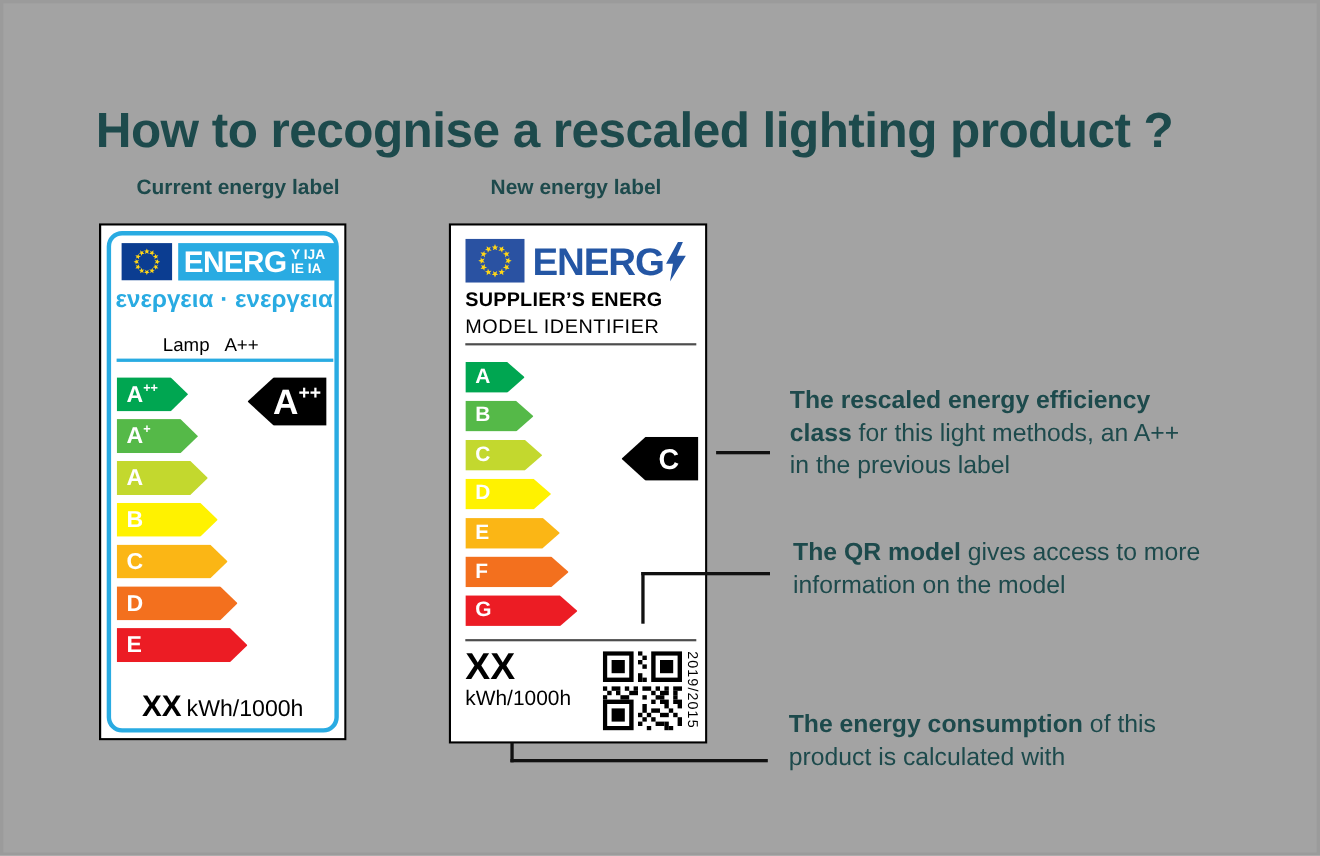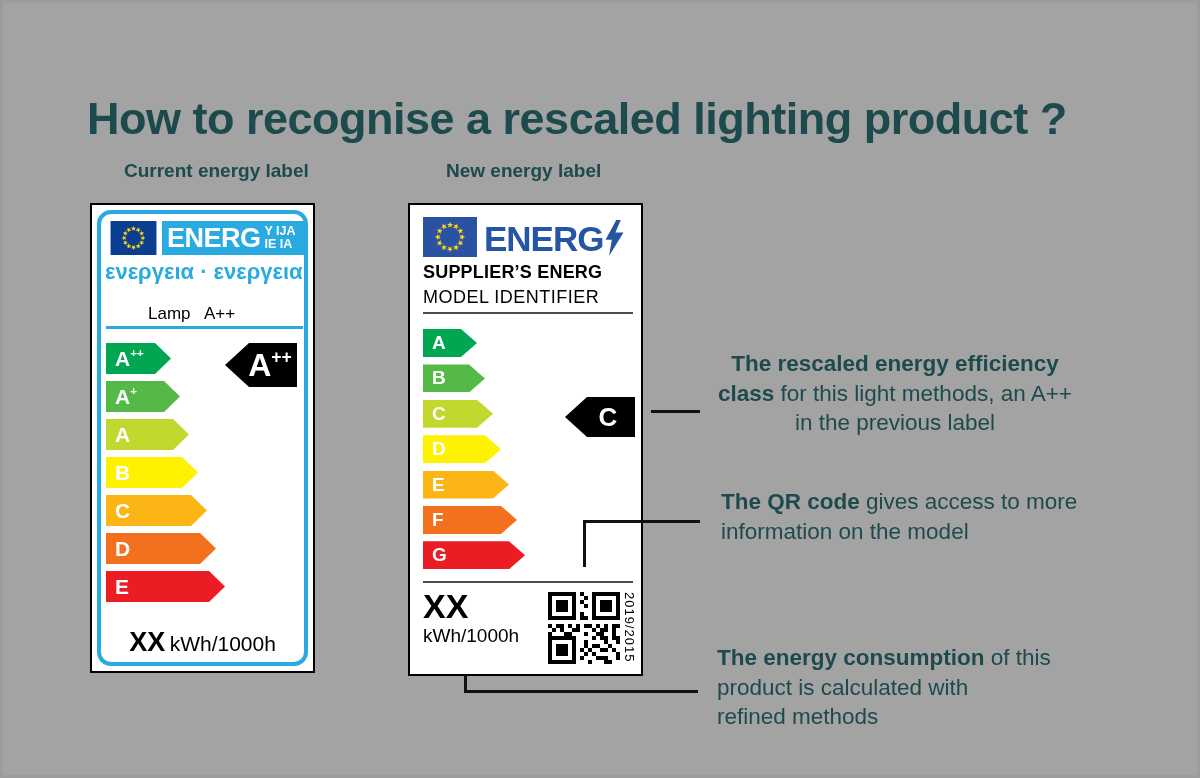--- a/index.html
+++ b/index.html
@@ -61,21 +61,21 @@
   
   .line{background:#111;}
   .c1{left:648px;top:407px;width:49px;height:3px;}
   .c2h{left:580px;top:517px;width:117px;height:3px;}
   .c2v{left:580px;top:517px;width:3px;height:47px;}
   .c3v{left:461px;top:672px;width:3px;height:18px;}
   .c3h{left:461px;top:687px;width:234px;height:3px;}
   
   .ann{font-size:22.5px;line-height:29.5px;color:#1d4a4c;white-space:nowrap;}
   .ann b{font-weight:800;}
-  .ann1{left:715px;top:346px;text-align:center;} .ann2{left:718px;top:484px;} .ann3{left:714px;top:640px;}
+  .ann1{left:715px;top:346px;} .ann2{left:718px;top:484px;} .ann3{left:714px;top:640px;}
 </style>
 </head>
 <body>
 
 <div class="canvas">
 
   <h1 class="abs title">How to recognise a rescaled lighting product ?</h1>
 
   <div class="abs col-head left">Current energy label</div>
   <div class="abs col-head right">New energy label</div>
@@ -341,23 +341,22 @@
   <div class="abs line c3v"></div>
   <div class="abs line c3h"></div>
 
   <div class="abs ann ann1">
     <div><b>The rescaled energy efficiency</b></div>
     <div><b>class</b><span> for this light methods, an A++</span></div>
     <div><span>in the previous label</span></div>
   </div>
 
   <div class="abs ann ann2">
-    <div><b>The QR code</b><span> gives access to more</span></div>
+    <div><b>The QR model</b><span> gives access to more</span></div>
     <div><span>information on the model</span></div>
   </div>
 
   <div class="abs ann ann3">
     <div><b>The energy consumption</b><span> of this</span></div>
     <div><span>product is calculated with</span></div>
-    <div><span>refined methods</span></div>
   </div>
 
 </div>
 
 </body></html>

